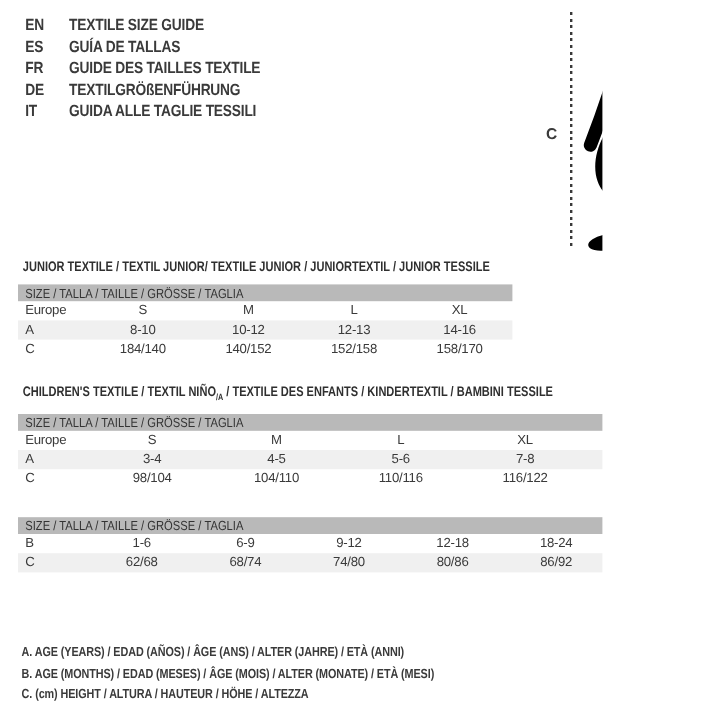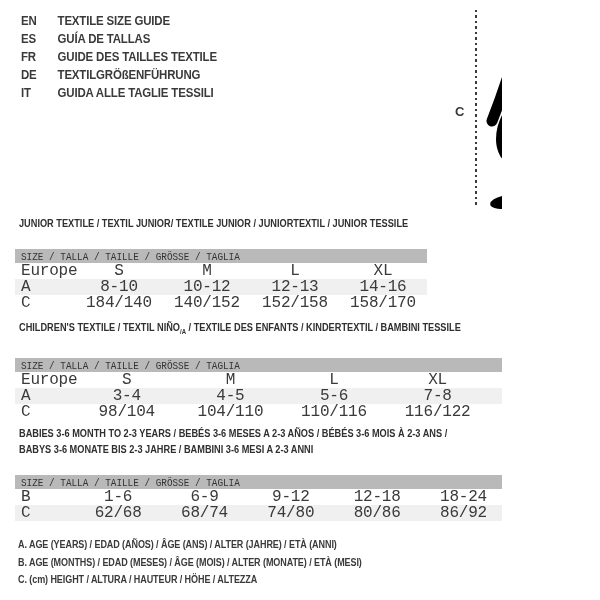--- a/index.html
+++ b/index.html
@@ -48,40 +48,40 @@
   .section-title { padding-left: 4px; }
   .title-line {
     font-size: 11.5px; font-weight: bold; line-height: 16px;
     white-space: nowrap;
     transform: scaleX(0.8);
     transform-origin: 0 50%;
     color: #2f2f2f;
   }
   .title-line .sub { font-size: 7.5px; vertical-align: sub; }
 
-  .size-table { margin-top: 18px; font-family: Liberation Mono, monospace; }
+  .size-table { margin-top: 6px; }
   .sec-0 .size-table { width: 412px; }
   .sec-1 .size-table, .sec-2 .size-table { width: 578px; }
 
   .table-header-bar {
     height: 14px; line-height: 14px;
     background: var(--bar, #b9b9b9);
     color: #333333;
     padding-left: 6px;
     overflow: hidden;
   }
   .bar-text {
     display: inline-block;
     font-size: 11px;
     white-space: nowrap;
     transform: scaleX(0.85);
     transform-origin: 0 50%;
   }
 
-  .t-row { display: grid; height: 16px; line-height: 16px; font-size: 16px; letter-spacing: -0.2px; }
+  .t-row { display: grid; height: 16px; line-height: 16px; font-size: 11px; letter-spacing: -0.2px; }
   .t-row.shaded { background: var(--alt, #f0f0f0); }
   .t-label { padding-left: 6px; text-align: left; }
   .t-cell { text-align: center; }
 
   
   .footnotes { position: absolute; left: 18px; top: 536px; }
   .footnote {
     font-size: 11px; font-weight: bold; line-height: 17.5px;
     white-space: nowrap;
     transform: scaleX(0.82);
@@ -210,24 +210,20 @@
             <div class="t-cell">104/110</div>
             <div class="t-cell">110/116</div>
             <div class="t-cell">116/122</div>
             <div class="t-cell">122/128</div>
           </div>
         </div>
     </div>
   </div>
 
   <div class="section sec-2">
-    <div class="section-title">
-        <div class="title-line"><span>BABIES 3-6 MONTH TO 2-3 YEARS / BEBÉS 3-6 MESES A 2-3 AÑOS / BÉBÉS 3-6 MOIS À 2-3 ANS /</span></div>
-        <div class="title-line"><span>BABYS 3-6 MONATE BIS 2-3 JAHRE / BAMBINI 3-6 MESI A 2-3 ANNI</span></div>
-      </div>
     <div class="size-table">
       <div class="table-header-bar">
         <span class="bar-text">SIZE / TALLA / TAILLE / GRÖSSE / TAGLIA</span>
       </div>
       <div class="table-rows">
           <div class="t-row" style="grid-template-columns: 60px repeat(6, 1fr);">
             <div class="t-label">B</div>
             <div class="t-cell">1-6</div>
             <div class="t-cell">6-9</div>
             <div class="t-cell">9-12</div>

